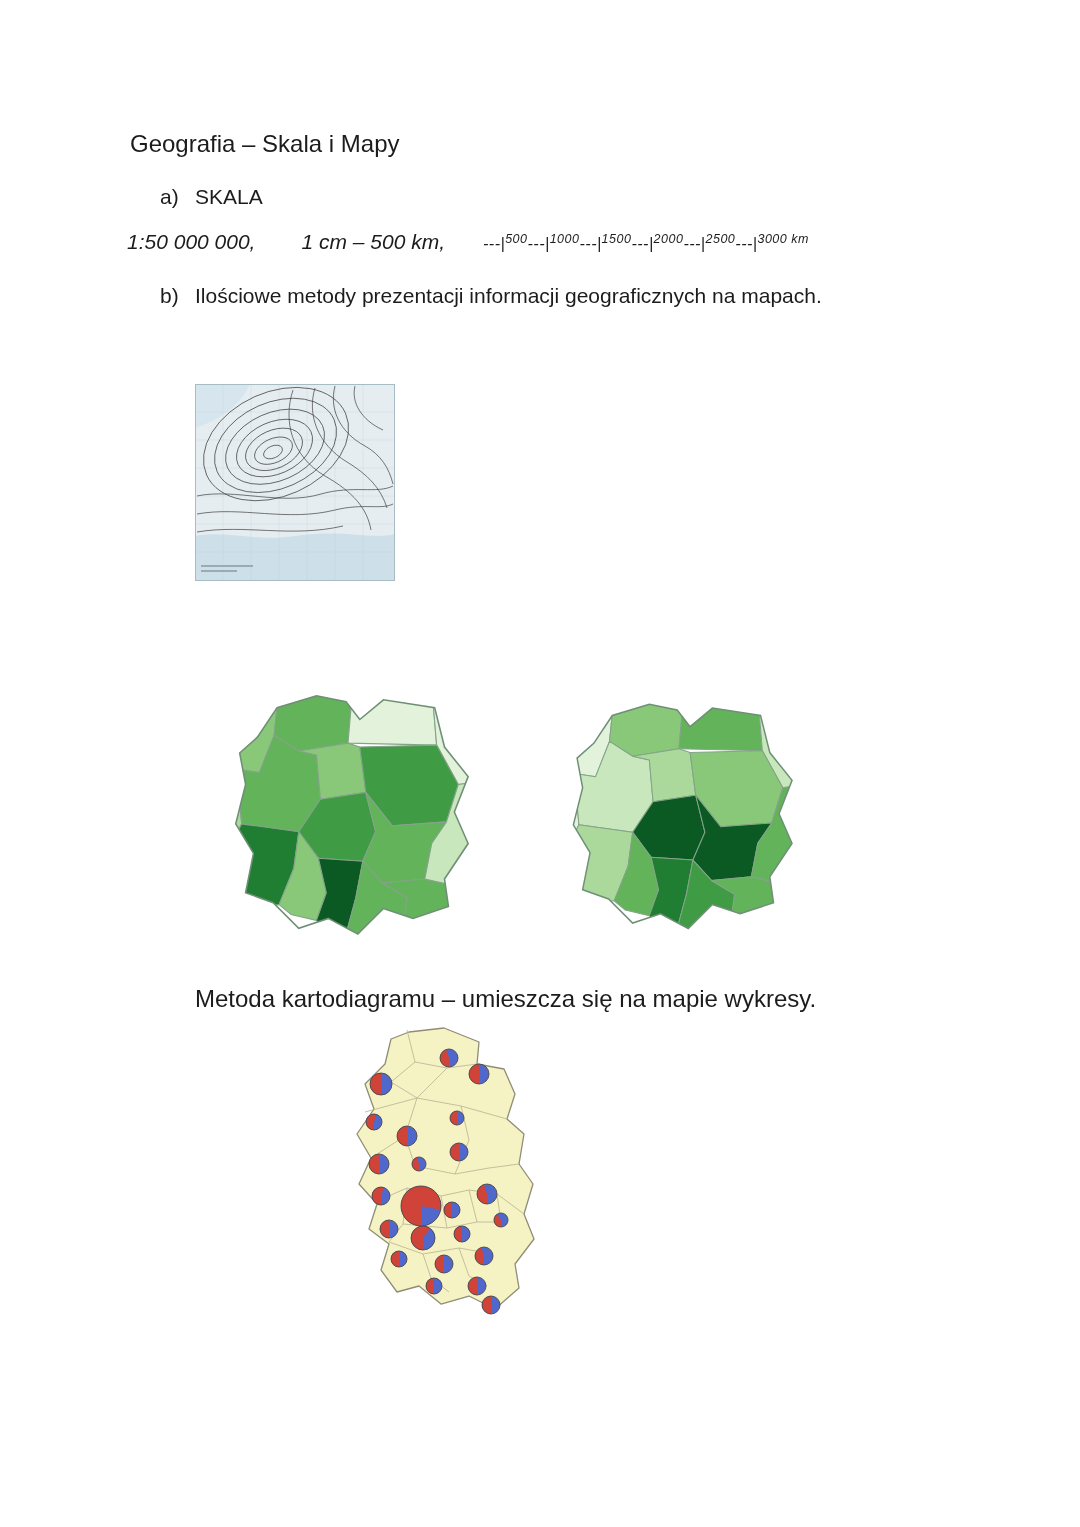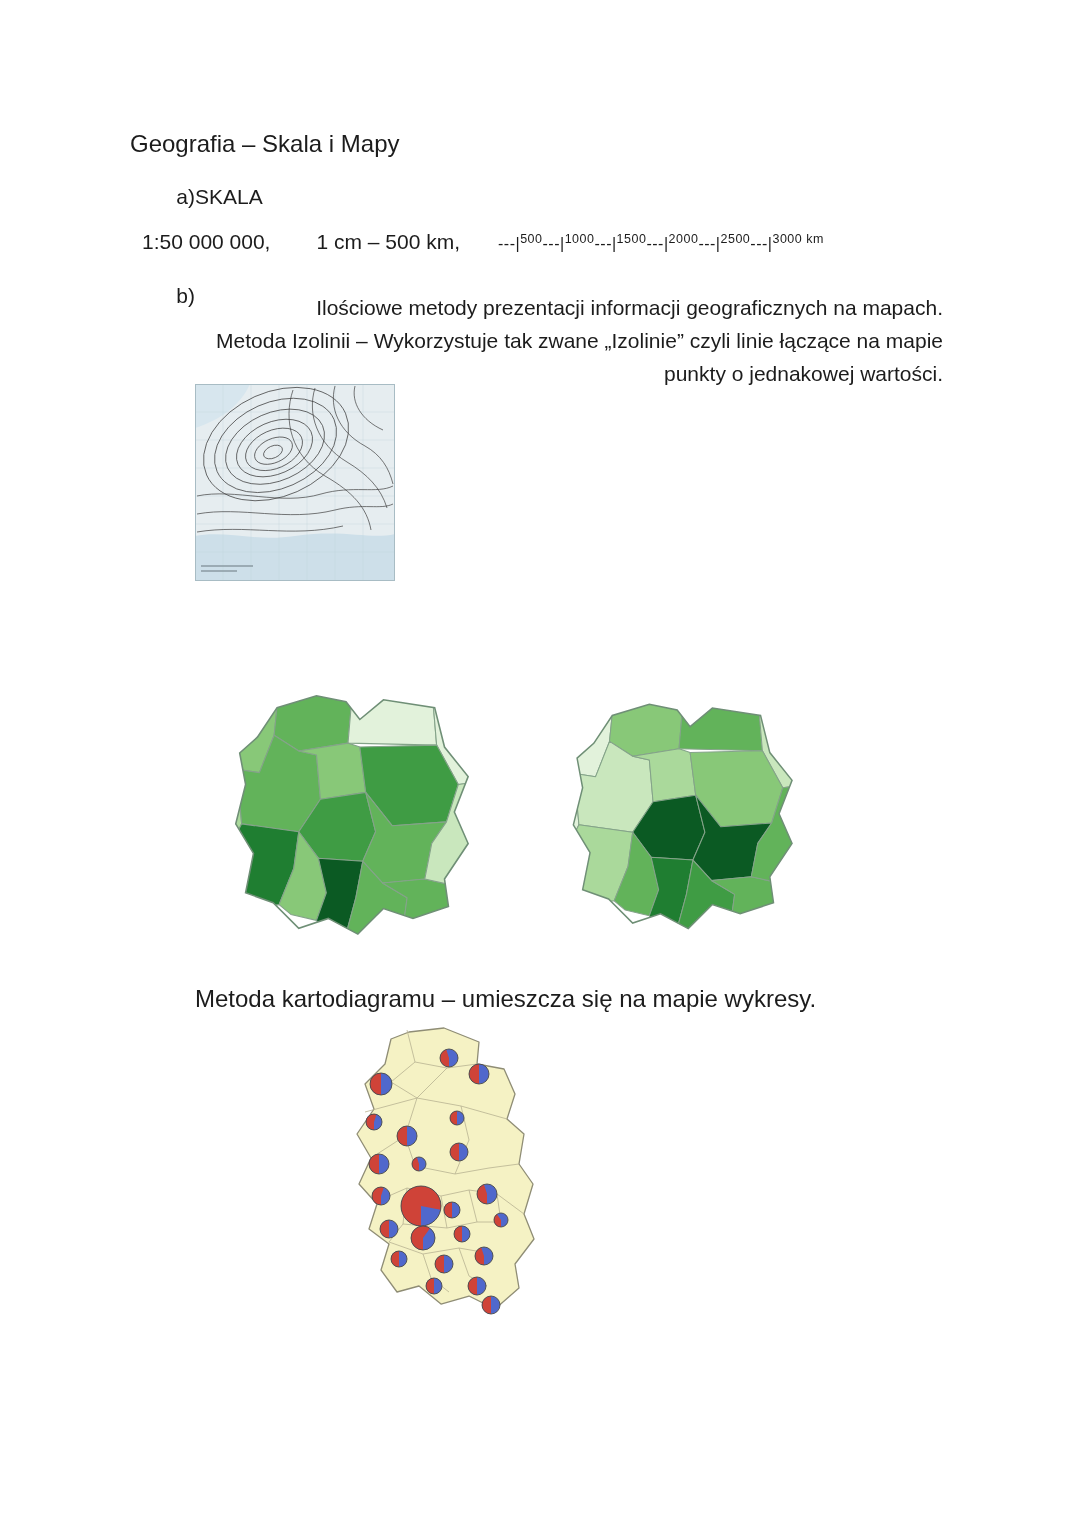--- a/index.html
+++ b/index.html
@@ -1,30 +1,30 @@
 <!DOCTYPE html>
 <html><head>
 <meta charset="utf-8">
 <style>
   html,body{margin:0;padding:0;background:#ffffff;}
   .page{
     position:relative;width:1080px;height:1527px;background:#ffffff;
-    font-family:"Liberation Sans",sans-serif;color:#1c1c1c;overflow:hidden;text-align:right;
+    font-family:"Liberation Sans",sans-serif;color:#1c1c1c;overflow:hidden;
   }
   p{margin:0;}
   .title{position:absolute;left:130px;top:130px;font-size:24px;}
   .a-block{position:absolute;left:160px;top:185px;font-size:21px;display:flex;}
   .a-block .marker{width:35px;flex:none;}
-  .scale-row{position:absolute;left:142px;top:230px;font-size:21px;white-space:nowrap;}
+  .scale-row{position:absolute;left:127px;top:230px;font-size:21px;white-space:nowrap;font-style:italic;}
   .scale-row .equiv{margin-left:46px;}
   .scale-row .ruler{margin-left:38px;font-size:16px;letter-spacing:.5px;}
   .scale-row .ruler sup{font-size:12.5px;}
   .b-block{position:absolute;left:160px;top:280px;display:flex;font-size:21px;line-height:1.56;}
   .b-block .marker{width:35px;flex:none;}
-  .b-text{width:748px;margin-top:12px;}
+  .b-text{width:748px;}
   .fig-isoline{position:absolute;left:195px;top:384px;width:200px;height:197px;}
   .kartogram-text{position:absolute;left:195px;top:618px;width:714px;font-size:21px;line-height:1.56;}
   .maps-row{position:absolute;left:200px;top:686px;display:flex;align-items:flex-start;}
   .map-left{width:296px;height:258px;}
   .map-right{width:278px;height:243px;margin-left:44px;margin-top:9px;}
   svg{display:block;}
   svg.poland-map polygon[data-region]{stroke-width:1.1;stroke-linejoin:round;}
   .kartodiagram-text{position:absolute;left:195px;top:980px;font-size:24px;line-height:1.56;}
   .fig-lublin{position:absolute;left:318px;top:1024px;width:242px;height:296px;}
   .hidden-defs{position:absolute;width:0;height:0;overflow:hidden;}
@@ -42,21 +42,20 @@
   </div>
 
   <div class="scale-row">
     <span class="ratio">1:50 000 000,</span><span class="equiv">1 cm – 500 km,</span><span class="ruler">---|<sup>500</sup>---|<sup>1000</sup>---|<sup>1500</sup>---|<sup>2000</sup>---|<sup>2500</sup>---|<sup>3000 km</sup></span>
   </div>
 
   <div class="b-block">
     <span class="marker">b)</span>
     <div class="b-text">
       <p>Ilościowe metody prezentacji informacji geograficznych na mapach.</p>
-      <p>Metoda Izolinii – Wykorzystuje tak zwane „Izolinie” czyli linie łączące na mapie punkty o jednakowej wartości.</p>
     </div>
   </div>
 
   <svg class="fig-isoline" viewBox="0 0 200 197" xmlns="http://www.w3.org/2000/svg">
     <rect x="0" y="0" width="200" height="197" fill="#e6edf0"></rect>
     <path d="M0,0 L55,0 C45,22 25,36 0,44 Z" fill="#d7e6ee"></path>
     <path d="M0,152 C30,146 60,158 100,152 C150,145 175,156 200,150 L200,197 L0,197 Z" fill="#cddfe9"></path>
     <g stroke="#c3d5dc" stroke-width="0.4">
       <line x1="28" y1="0" x2="28" y2="197"></line>
         <line x1="56" y1="0" x2="56" y2="197"></line>

